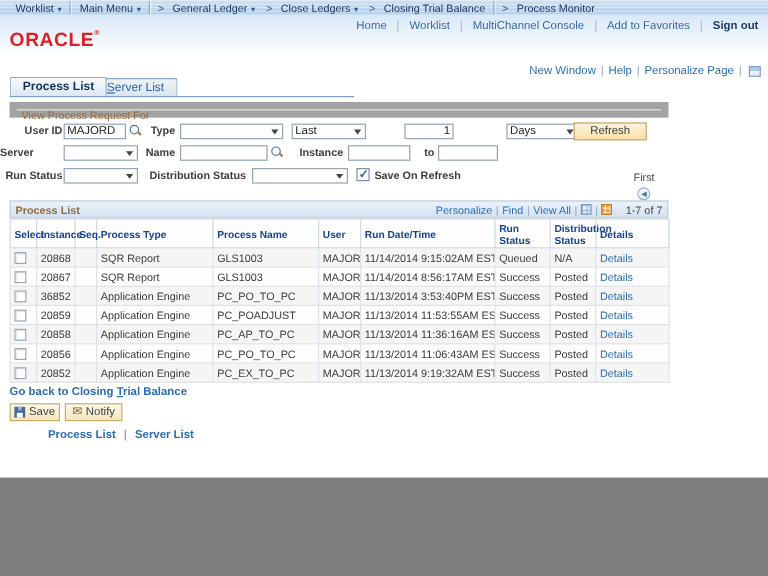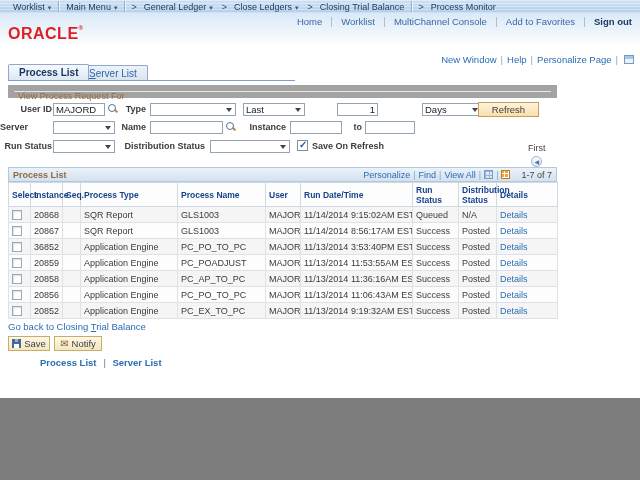--- a/index.html
+++ b/index.html
@@ -87,21 +87,21 @@
   table.grid { position:absolute; left:8px; top:136px; width:549px; border-collapse:collapse; table-layout:fixed; }
   table.grid th { border:1px solid #cfd9e4; background:#fdfdfd; color:#15428b; font-size:8.5px;
     text-align:left; padding:1px 3px; height:24px; vertical-align:middle; line-height:10px; }
   table.grid td { border:1px solid #dde2e8; font-size:9px; color:#3a3a3a; padding:0 3px; height:16px;
     white-space:nowrap; overflow:hidden; }
   table.grid tr:nth-child(odd) td { background:#f5f5f5; }
   table.grid tr:nth-child(even) td { background:#fdfdfd; }
   .row-cb { display:inline-block; width:10px; height:10px; border:1px solid #9aa7b5; background:#fff;
     box-shadow:inset 1px 1px 1px rgba(0,0,0,.12); cursor:pointer; vertical-align:middle; }
 
-  .goback { position:absolute; left:8px; top:275px; font-size:9.5px; }
+  .goback { position:absolute; left:8px; top:275px; font-size:9.5px;font-weight:bold; }
   .ak { text-decoration:underline; }
   .btnrow-save { left:8px; top:290px; width:42px; background:linear-gradient(#fdf8ea,#f4e6bd); border-color:#c4ae6a; }
   .btnrow-notify { left:54px; top:290px; width:48px; background:linear-gradient(#fdf8ea,#f4e6bd); border-color:#c4ae6a; }
   .floppy { display:inline-block; width:9px; height:9px; background:#48679b; position:relative; }
   .floppy::before { content:""; position:absolute; left:2px; bottom:0; width:5px; height:4px; background:#fff; }
   .floppy::after { content:""; position:absolute; left:3px; top:0; width:3px; height:3px; background:#9db1cc; }
   .envelope { font-size:10px; color:#7d6428; line-height:9px; }
   .bottomlinks { position:absolute; left:8px; top:311px; font-size:9.5px; font-weight:bold;padding-left:32px; }
 
   .graybottom { position:absolute; left:0; top:398px; width:640px; height:82px; background:#7d7d7d; }

